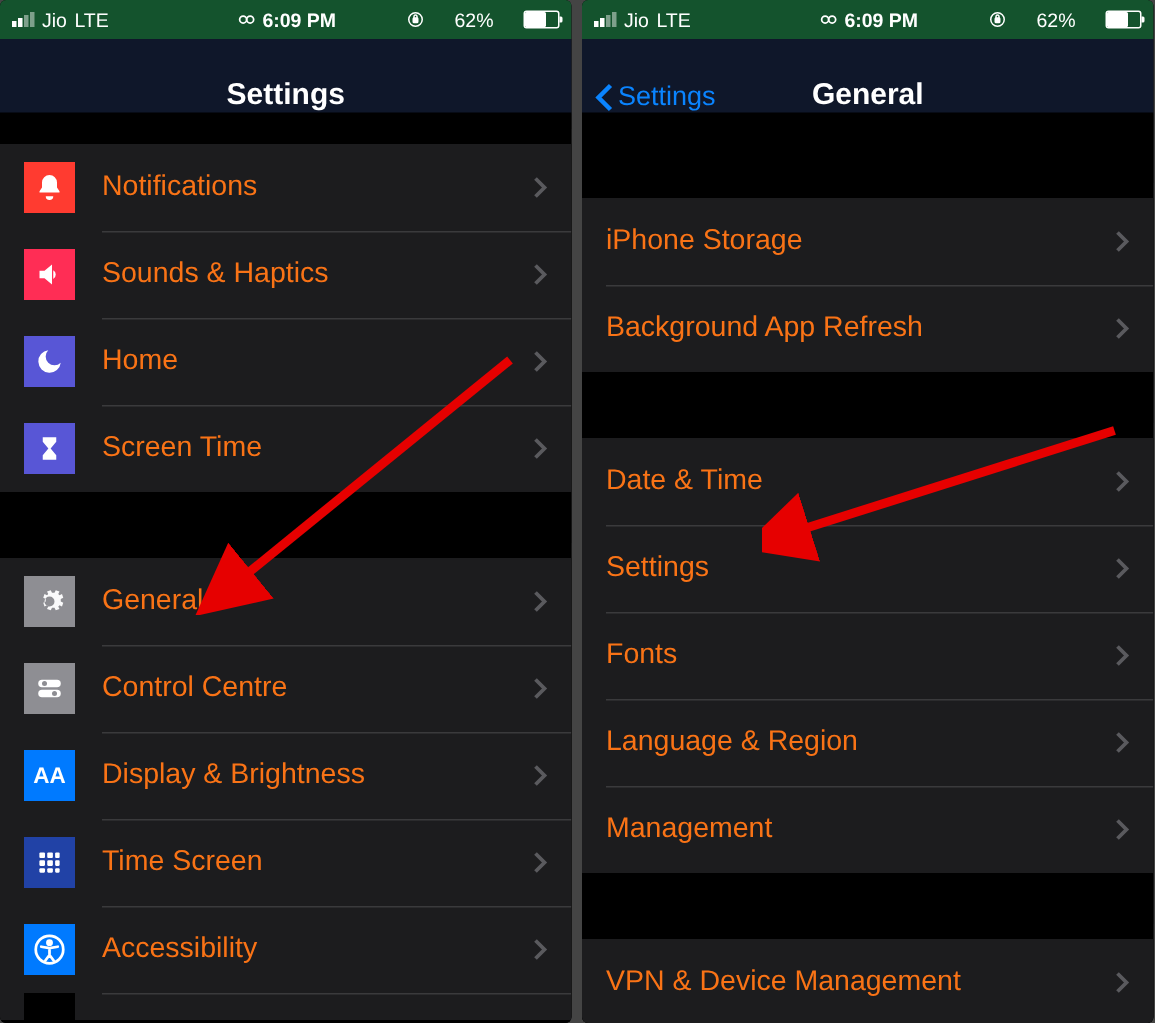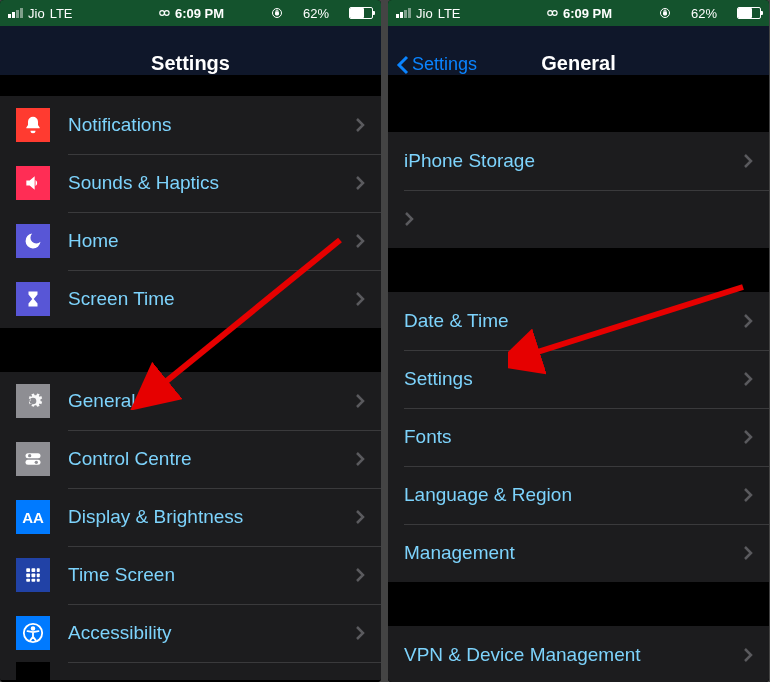--- a/index.html
+++ b/index.html
@@ -104,21 +104,21 @@
       width: 34px;
       height: 34px;
       border-radius: 0;
       display: flex;
       align-items: center;
       justify-content: center;
       margin-right: 18px;
       flex-shrink: 0;
     }
     .row-label {
-      color: #7dd3fc;
+      color: #f97316;
       font-size: 19px;
       flex: 1;
     }
     .chevron {
       color: #5a5a5e;
       flex-shrink: 0;
     }
 
     .arrow-annot {
       position: absolute;
@@ -357,20 +357,21 @@
   <div class="content">
     <div class="first-gap"></div>
     <div class="group">
       <div class="row">
         <div class="row-label">iPhone Storage</div>
         <svg class="chevron" width="10" height="16" viewBox="0 0 10 16" fill="none" stroke="#5a5a5e" stroke-width="2.5">
             <path d="M2 2l6 6-6 6"></path>
           </svg>
       </div>
       <div class="row">
+        <div class="row-label">Background App Refresh</div>
         <svg class="chevron" width="10" height="16" viewBox="0 0 10 16" fill="none" stroke="#5a5a5e" stroke-width="2.5">
             <path d="M2 2l6 6-6 6"></path>
           </svg>
       </div>
     </div>
 
     <div class="gap-spacer"></div>
 
     <div class="group">
       <div class="row">

